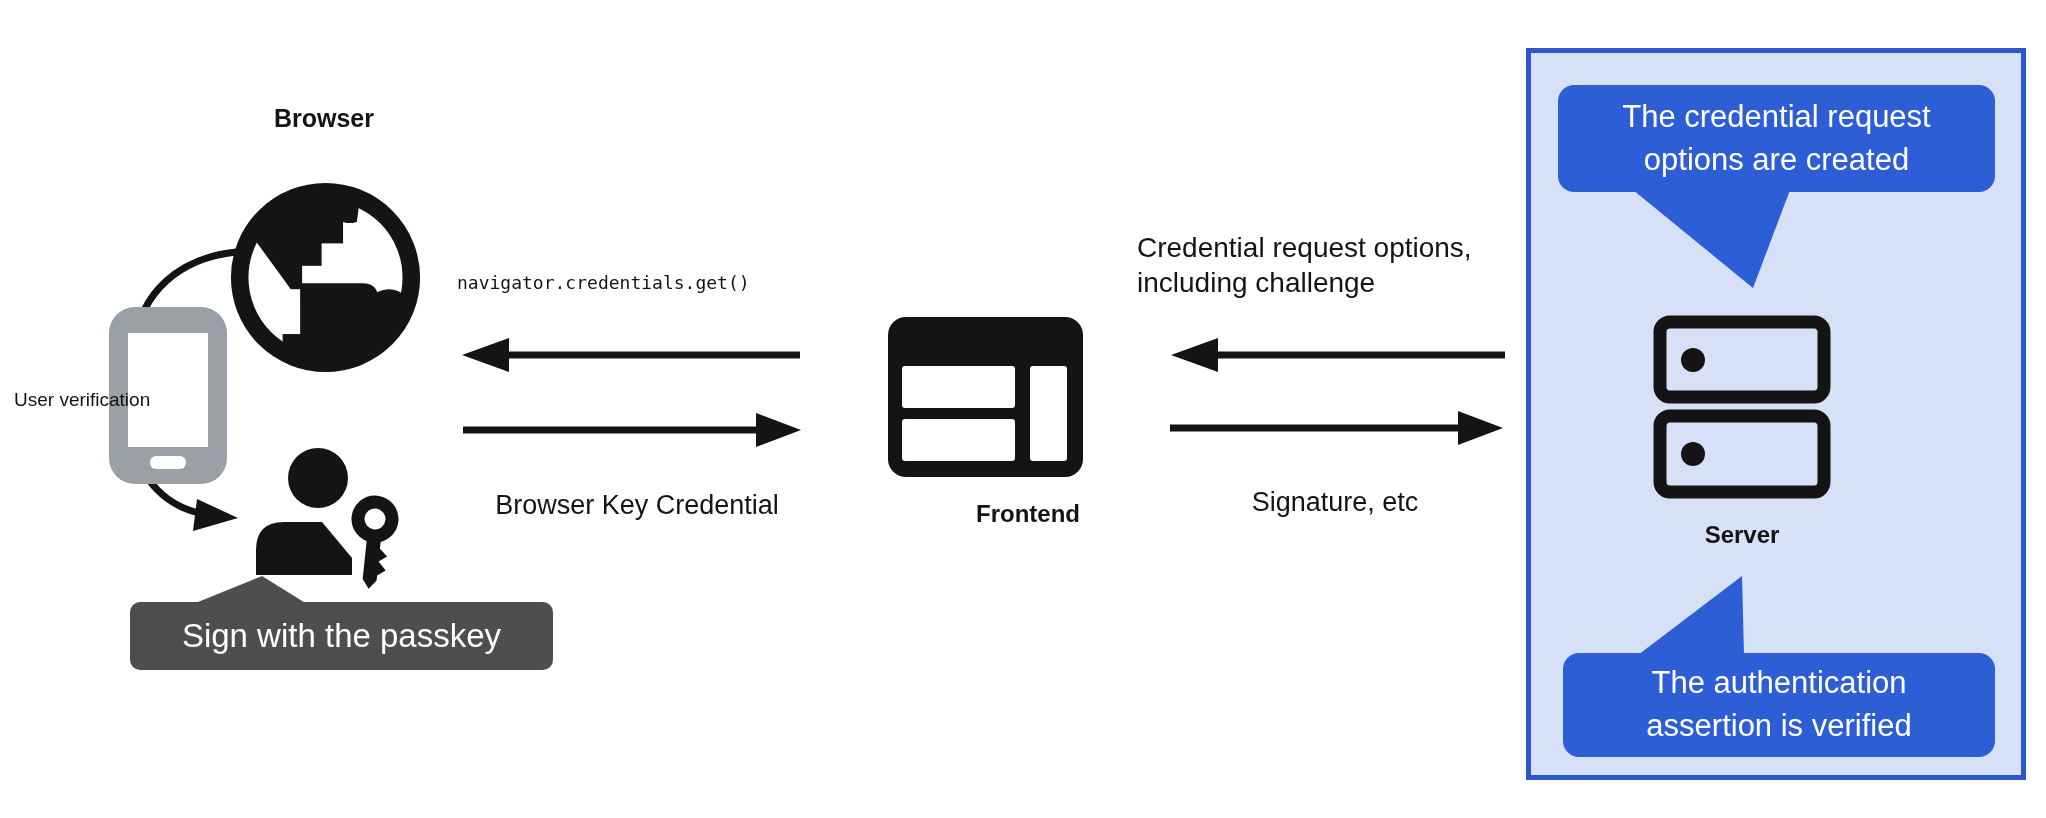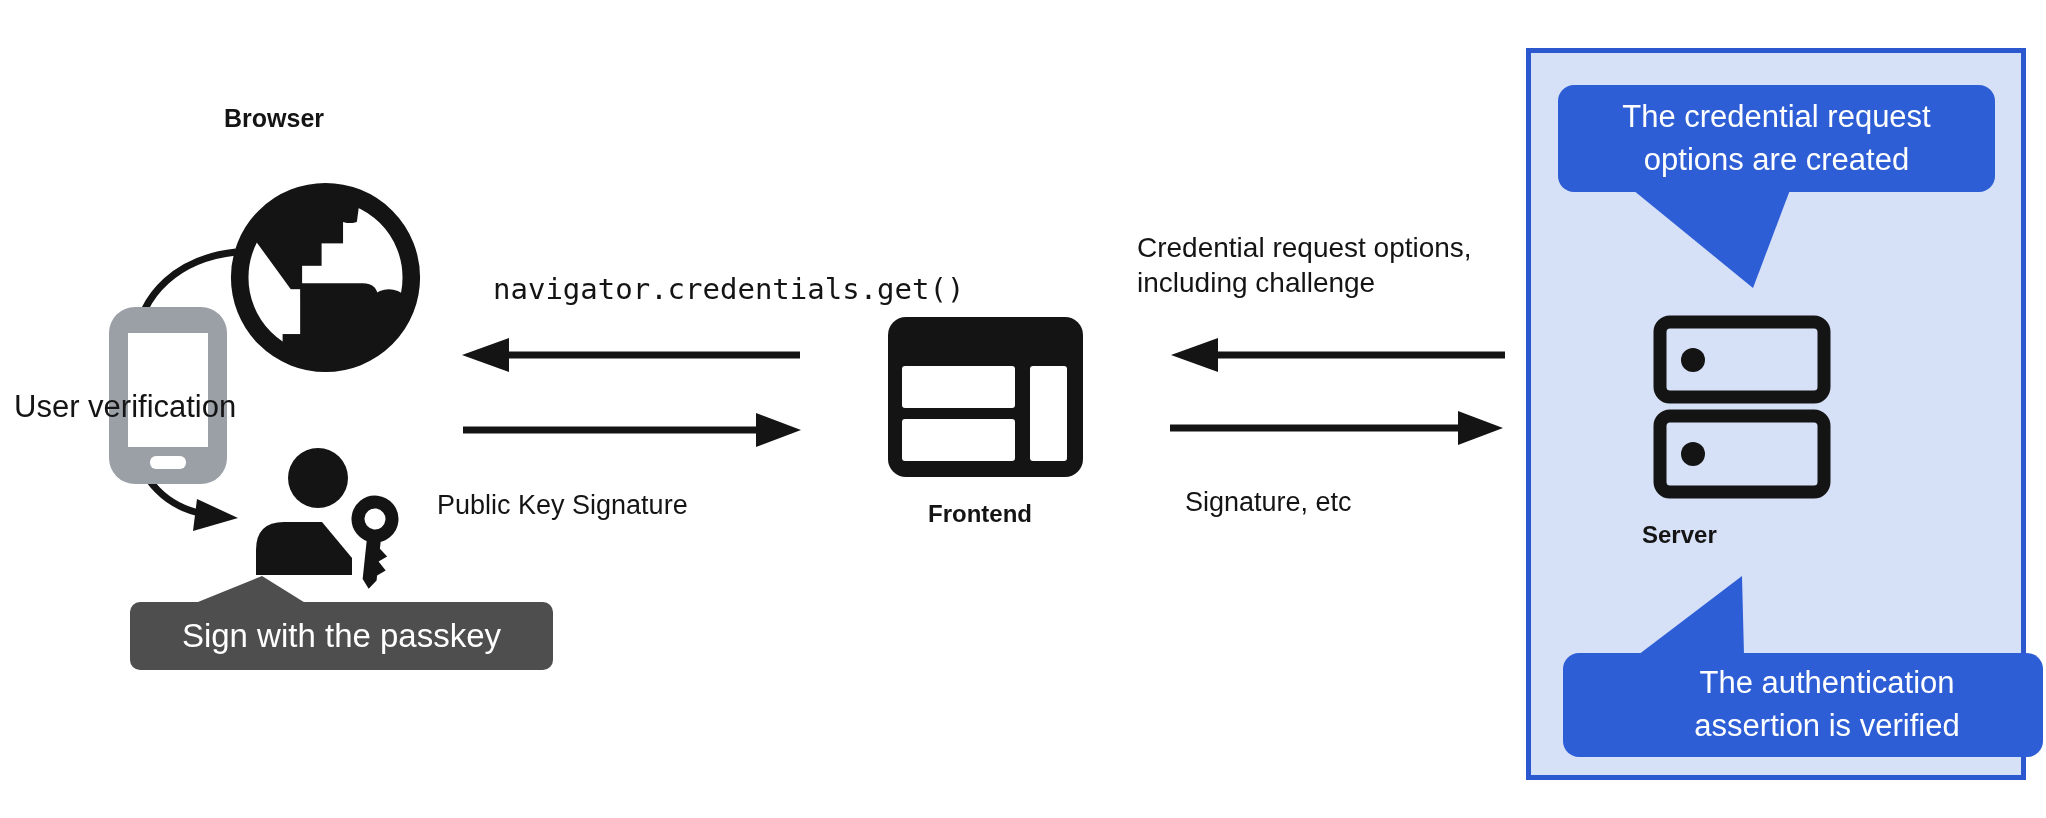--- a/index.html
+++ b/index.html
@@ -9,21 +9,21 @@
     --panel-border:#2b58cf;
     --tooltip-gray:#4e4e4e;
     --phone-gray:#9aa0a6;
     --text-white:#ffffff;
   }
   html,body{margin:0;padding:0;background:#ffffff;}
   .stage{position:relative;width:2046px;height:818px;background:#ffffff;overflow:hidden;
          font-family:"Liberation Sans", sans-serif;color:var(--ink);}
   .abs{position:absolute;}
   .pre{white-space:pre-line;}
-  .center{}
+  .center{text-align:center;}
   .bold{font-weight:bold;}
   .panel{background:var(--panel-fill);border:5px solid var(--panel-border);box-sizing:border-box;}
   .bubble{background:var(--accent-blue);color:var(--text-white);border-radius:16px;
           display:flex;align-items:center;justify-content:center;text-align:center;
           font-size:31px;line-height:1.38;}
   .tooltip{background:var(--tooltip-gray);color:var(--text-white);border-radius:10px;
            display:flex;align-items:center;justify-content:center;font-size:33px;}
   .mono{font-family:"DejaVu Sans Mono", monospace;}
   svg.layer{position:absolute;left:0;top:0;}
   .ink-fill{fill:var(--ink);}
@@ -126,42 +126,42 @@
     <g>
       <rect class="ink-stroke" stroke-width="13" x="1660" y="322" width="164" height="75" rx="10"></rect>
       <circle class="ink-fill" cx="1693" cy="360" r="12"></circle>
       <rect class="ink-stroke" stroke-width="13" x="1660" y="416" width="164" height="76" rx="10"></rect>
       <circle class="ink-fill" cx="1693" cy="454" r="12"></circle>
     </g>
   </svg>
 
   <div class="abs center bold" style="left:224px;top:104px;width:200px;font-size:25px;">Browser</div>
 
-  <div class="abs" style="left:14px;top:389px;font-size:31px;">User verification</div>
+  <div class="abs" style="left:14px;top:389px;font-size:19px;">User verification</div>
 
-  <div class="abs mono" style="left:457px;top:272px;font-size:29px;margin-left:36px;">navigator.credentials.get()</div>
+  <div class="abs mono" style="left:457px;top:272px;font-size:18px;">navigator.credentials.get()</div>
 
-  <div class="abs center" style="left:437px;top:490px;width:400px;font-size:27px;">Public Key Signature</div>
+  <div class="abs center" style="left:437px;top:490px;width:400px;font-size:27px;">Browser Key Credential</div>
 
   <div class="abs center bold" style="left:928px;top:500px;width:200px;font-size:24px;">Frontend</div>
 
   <div class="abs center" style="left:1185px;top:487px;width:300px;font-size:27px;">Signature, etc</div>
 
   <div class="abs pre" style="left:1137px;top:230px;font-size:28px;line-height:35px;">Credential request options,
 including challenge</div>
 
   <div class="abs center bold" style="left:1642px;top:521px;width:200px;font-size:24px;">Server</div>
 
   <div class="abs tooltip" style="left:130px;top:602px;width:423px;height:68px;">
     <span class="pre">Sign with the passkey</span>
   </div>
 
   <div class="abs bubble" style="left:1558px;top:85px;width:437px;height:107px;">
     <span class="pre">The credential request
 options are created</span>
   </div>
 
-  <div class="abs bubble" style="left:1563px;top:653px;width:432px;height:104px;padding-left:48px;">
+  <div class="abs bubble" style="left:1563px;top:653px;width:432px;height:104px;">
     <span class="pre">The authentication
 assertion is verified</span>
   </div>
 
 </div>
 
 </body></html>

